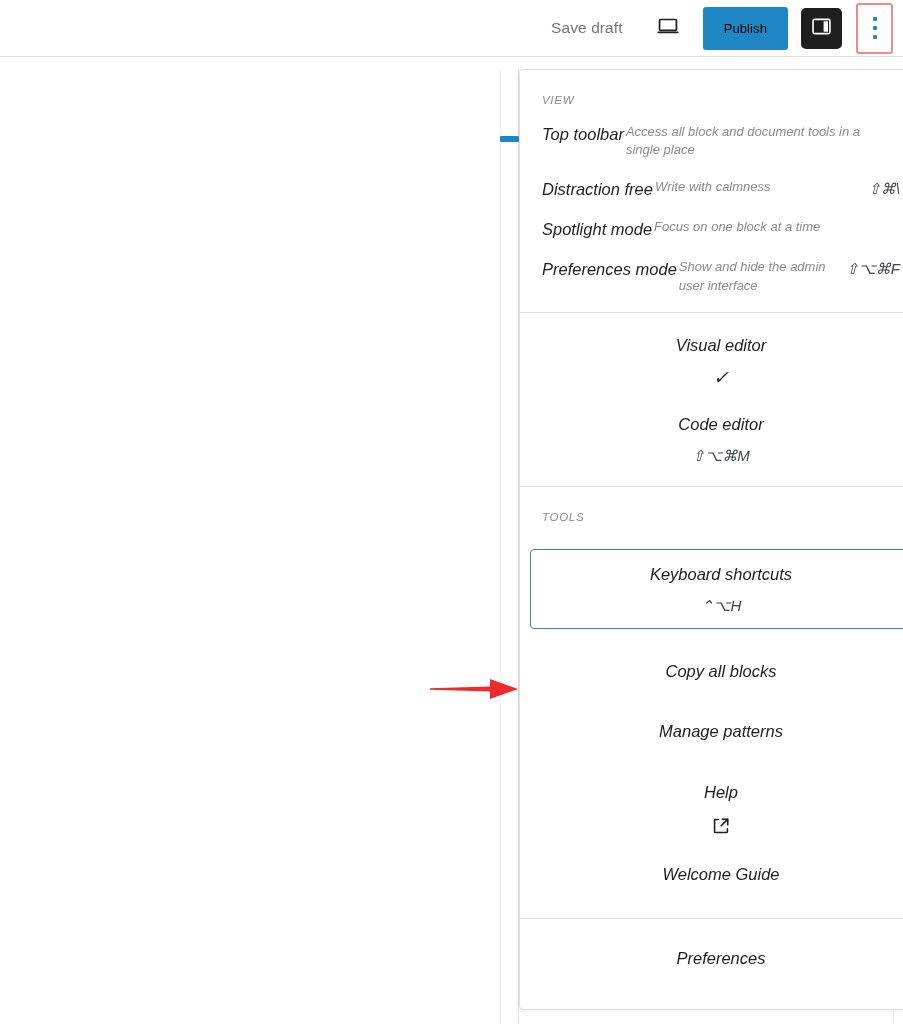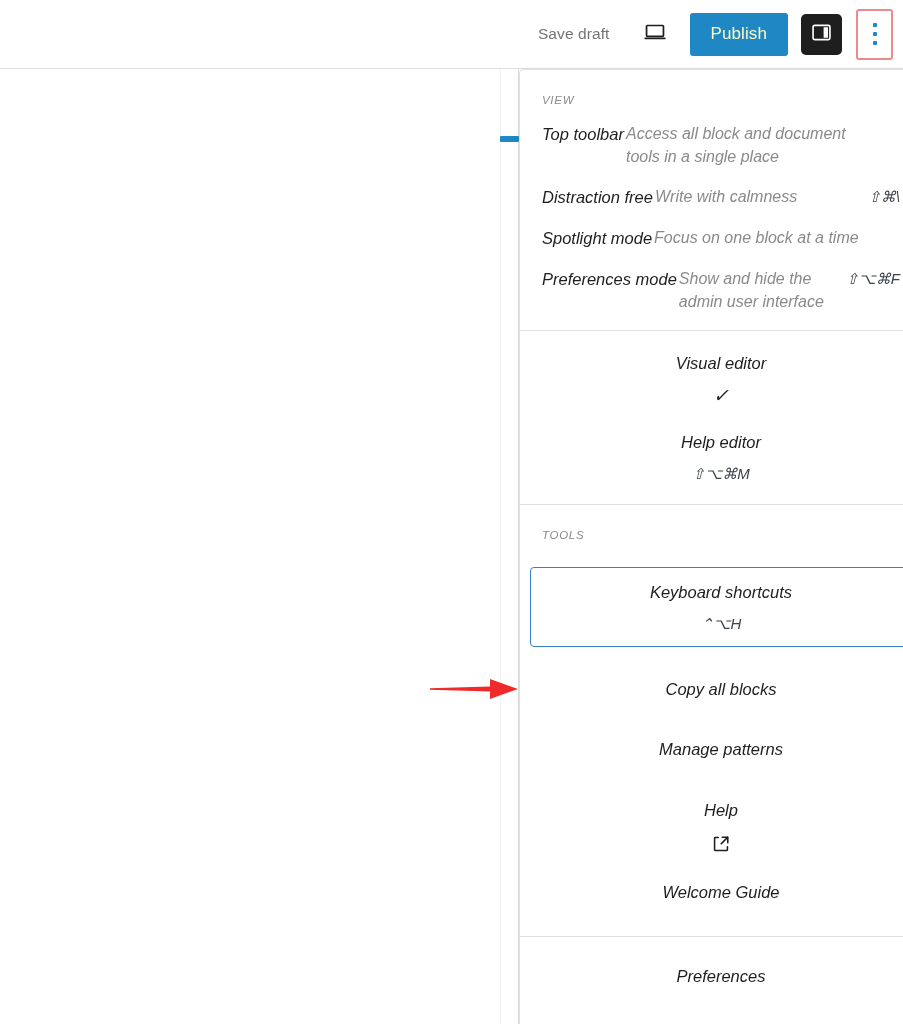--- a/index.html
+++ b/index.html
@@ -18,21 +18,21 @@
     height: 1024px;
     overflow: hidden;
     background: #ffffff;
   }
 
   
   .editor-header {
     position: absolute;
     left: 0; top: 0;
     width: 903px;
-    height: 69px;
+    height: 57px;
     background: #ffffff;
     border-bottom: 1px solid #e0e0e0;
     display: flex;
     align-items: center;
     justify-content: flex-end;
     padding-right: 10px;
   }
 
   .header-actions {
     display: flex;
@@ -52,25 +52,25 @@
   .preview-btn {
     width: 42px; height: 42px;
     display: flex; align-items: center; justify-content: center;
     margin-right: 14px;
     background: transparent;
     border: none;
   }
 
   .publish-btn {
     background: #1e87c4;
-    color: #fef9c3;
+    color: #000000;
     border: none;
     border-radius: 3px;
     font-family: "Liberation Sans", sans-serif;
-    font-size: 17px;
+    font-size: 13px;
     height: 43px;
     padding: 0 21px;
     margin-right: 13px;
     letter-spacing: 0.1px;
   }
 
   .sidebar-toggle {
     width: 41px; height: 41px;
     background: #1e1e1e;
     border-radius: 5px;
@@ -180,21 +180,21 @@
   .mi-texts { display: flex; flex-direction: row; gap: 2px; min-width: 0; }
 
   .mi-title {
     font-size: 16.5px;
     color: #1e1e1e;
     line-height: 1.35;
     white-space: nowrap;
   }
 
   .mi-desc {
-    font-size: 16px;
+    font-size: 13px;
     color: #8a8a8a;
     line-height: 1.42;
     max-width: 256px;
   }
 
   .mi-right {
     font-size: 15px;
     color: #3c434a;
     white-space: nowrap;
     padding-top: 2px;
@@ -314,21 +314,21 @@
     </div>
 
     <div class="menu-group">
 
       <div class="menu-item simple">
         <span class="mi-title">Visual editor</span>
         <span class="mi-check">✓</span>
       </div>
 
       <div class="menu-item simple">
-        <span class="mi-title">Help editor</span>
+        <span class="mi-title">Code editor</span>
         <span class="mi-right">⇧⌥⌘M</span>
       </div>
     </div>
 
     <div class="menu-group">
       <div class="group-label">TOOLS</div>
 
       <div class="menu-item simple focused">
         <span class="mi-title">Keyboard shortcuts</span>
         <span class="mi-right">⌃⌥H</span>

